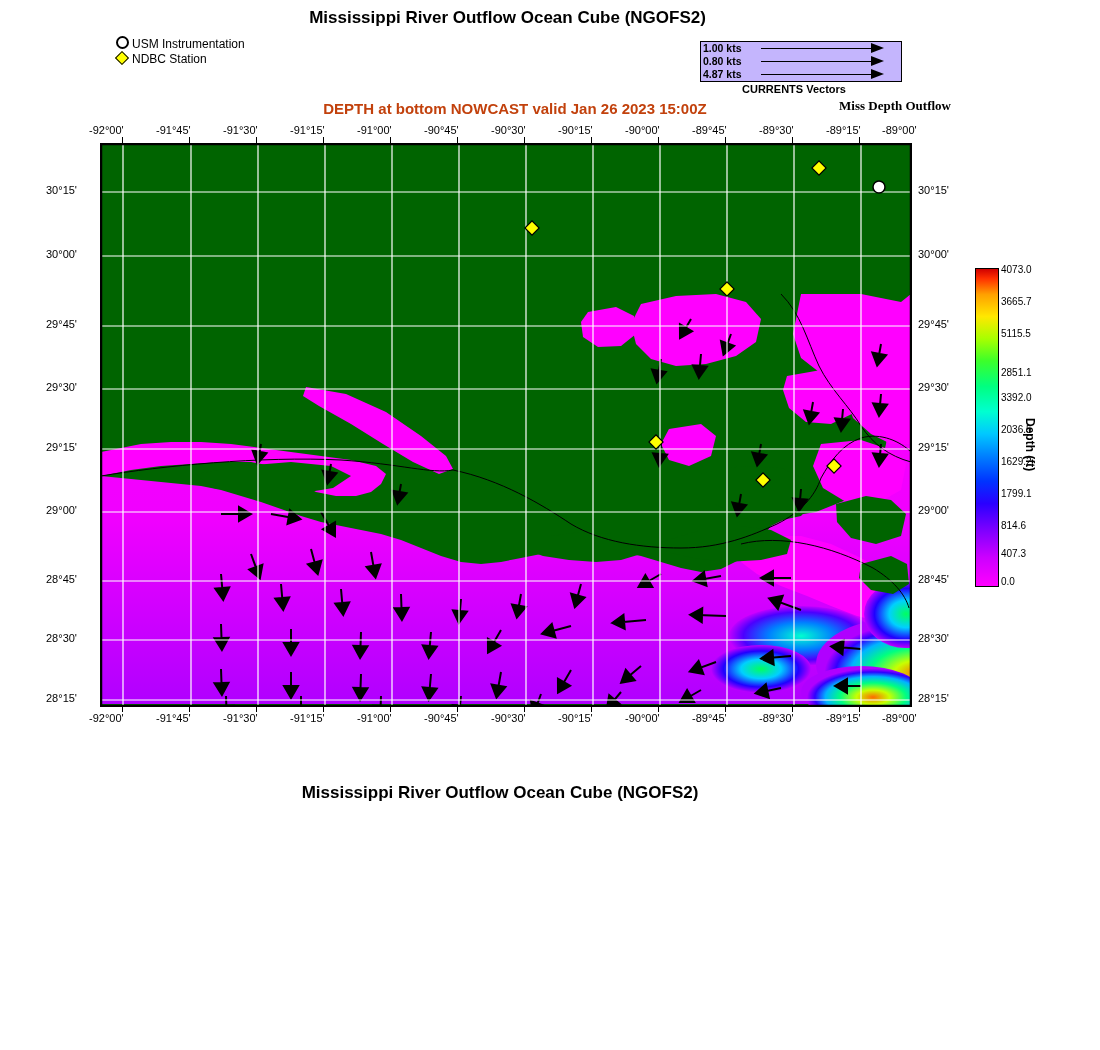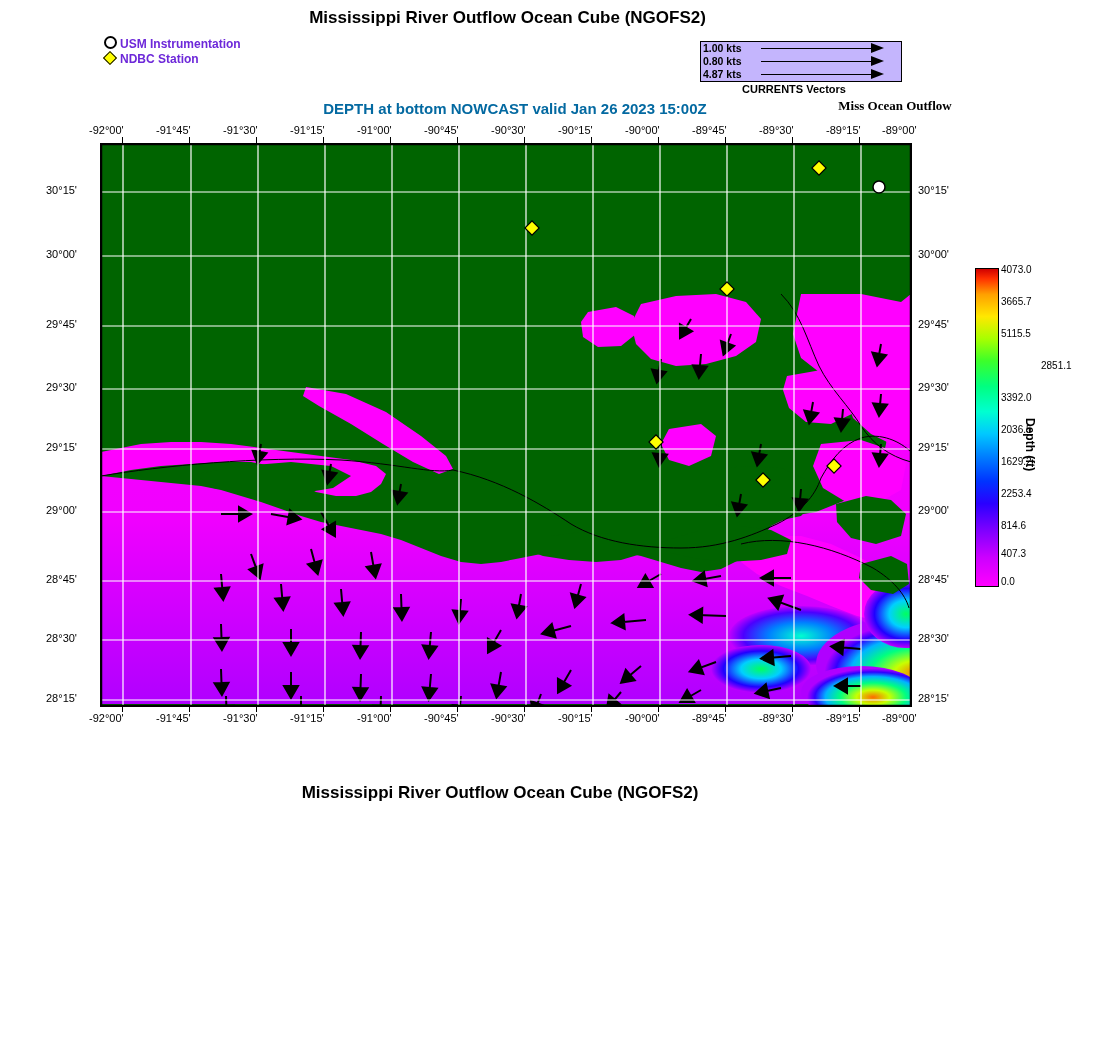--- a/index.html
+++ b/index.html
@@ -29,37 +29,37 @@
     text-align: center;
     font-size: 17px;
     font-weight: bold;
     color: #000;
   }
   #subtitle {
     left: 190px; top: 100px; width: 650px;
     text-align: center;
     font-size: 15px;
     font-weight: bold;
-    color: #0369a1;
+    color: #c2410c;
   }
   #panel-label {
     left: 760px; top: 98px; width: 270px;
     text-align: center;
     font-size: 13px;
     font-weight: bold;
     color: #000;
     font-family: "Liberation Serif", serif;
   }
 
   
   #legend {
-    left: 102px; top: 36px;
+    left: 114px; top: 36px;
     font-size: 12px;
-    font-weight: bold;
-    color: #6d28d9;
+    font-weight: normal;
+    color: #000000;
   }
   #legend .row { display: flex; align-items: center; height: 15px; }
   #legend .sym { width: 16px; text-align: center; margin-right: 2px; }
   .circ-open {
     display:inline-block;
     width: 9px; height: 9px;
     border: 2px solid #000;
     border-radius: 50%;
     background: #fff;
   }
@@ -169,21 +169,21 @@
     transform: rotate(90deg);
     transform-origin: left top;
     white-space: nowrap;
   }
 </style>
 </head>
 <body>
 
 <div class="abs" id="title-top">Mississippi River Outflow Ocean Cube (NGOFS2)</div>
 <div class="abs" id="subtitle">DEPTH at bottom NOWCAST valid Jan 26 2023 15:00Z</div>
-<div class="abs" id="panel-label">Miss Ocean Outflow</div>
+<div class="abs" id="panel-label">Miss Depth Outflow</div>
 <div class="abs" id="title-bottom">Mississippi River Outflow Ocean Cube (NGOFS2)</div>
 
 <div class="abs" id="legend">
   <div class="row">
     <span class="sym"><span class="circ-open"></span></span>
     <span>USM Instrumentation</span>
   </div>
   <div class="row">
     <span class="sym"><span class="diamond"></span></span>
     <span>NDBC Station</span>
@@ -617,22 +617,22 @@
 <div class="tick-mark" style="left:658px; top:706px; width:1px; height:6px;"></div>
 <div class="tick-mark" style="left:725px; top:706px; width:1px; height:6px;"></div>
 <div class="tick-mark" style="left:792px; top:706px; width:1px; height:6px;"></div>
 <div class="tick-mark" style="left:859px; top:706px; width:1px; height:6px;"></div>
 
 <div class="abs" id="colorbar-wrap">
   <div id="colorbar"></div>
   <div class="cb-tick" style="top:1px;">4073.0</div>
   <div class="cb-tick" style="top:33px;">3665.7</div>
   <div class="cb-tick" style="top:65px;">5115.5</div>
-  <div class="cb-tick" style="top:97px;margin-left:40px;">2851.1</div>
+  <div class="cb-tick" style="top:104px;">2851.1</div>
   <div class="cb-tick" style="top:129px;">3392.0</div>
   <div class="cb-tick" style="top:161px;">2036.5</div>
   <div class="cb-tick" style="top:193px;">1629.2</div>
-  <div class="cb-tick" style="top:225px;">2253.4</div>
+  <div class="cb-tick" style="top:225px;">1799.1</div>
   <div class="cb-tick" style="top:257px;">814.6</div>
   <div class="cb-tick" style="top:285px;">407.3</div>
   <div class="cb-tick" style="top:313px;">0.0</div>
   <div id="cb-axis-title">Depth  (ft)</div>
 </div>
 
 </body></html>

